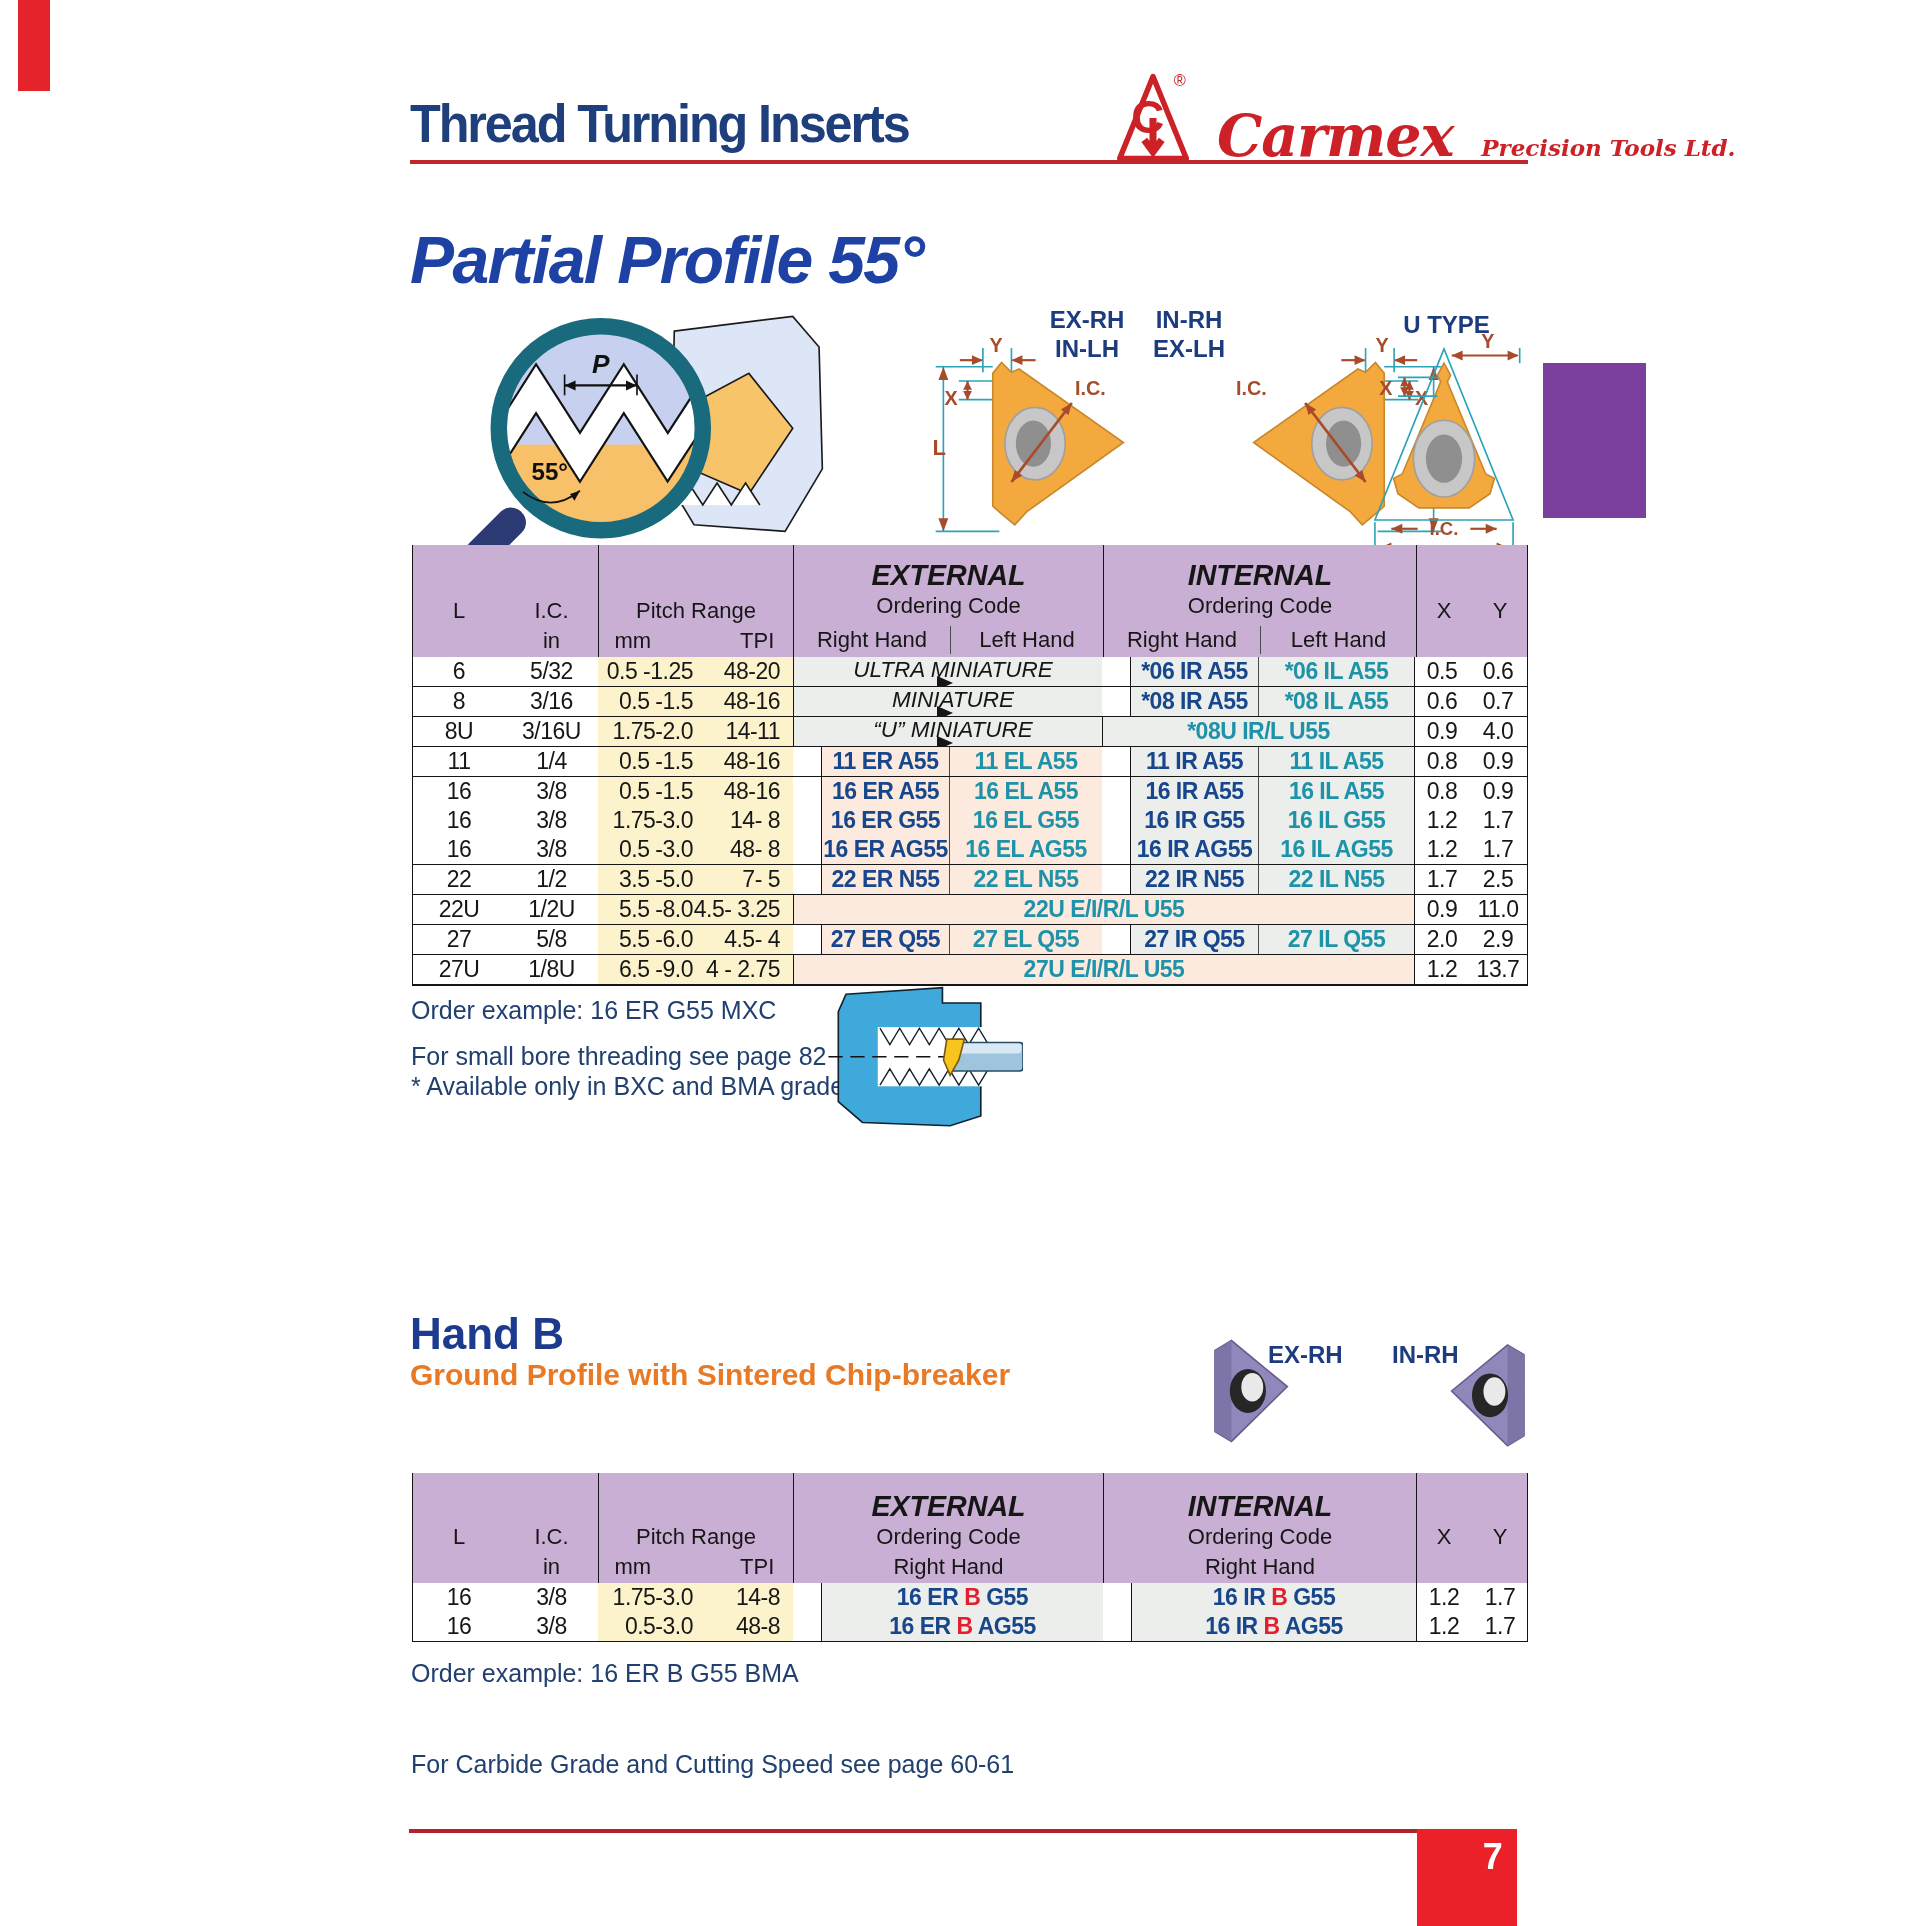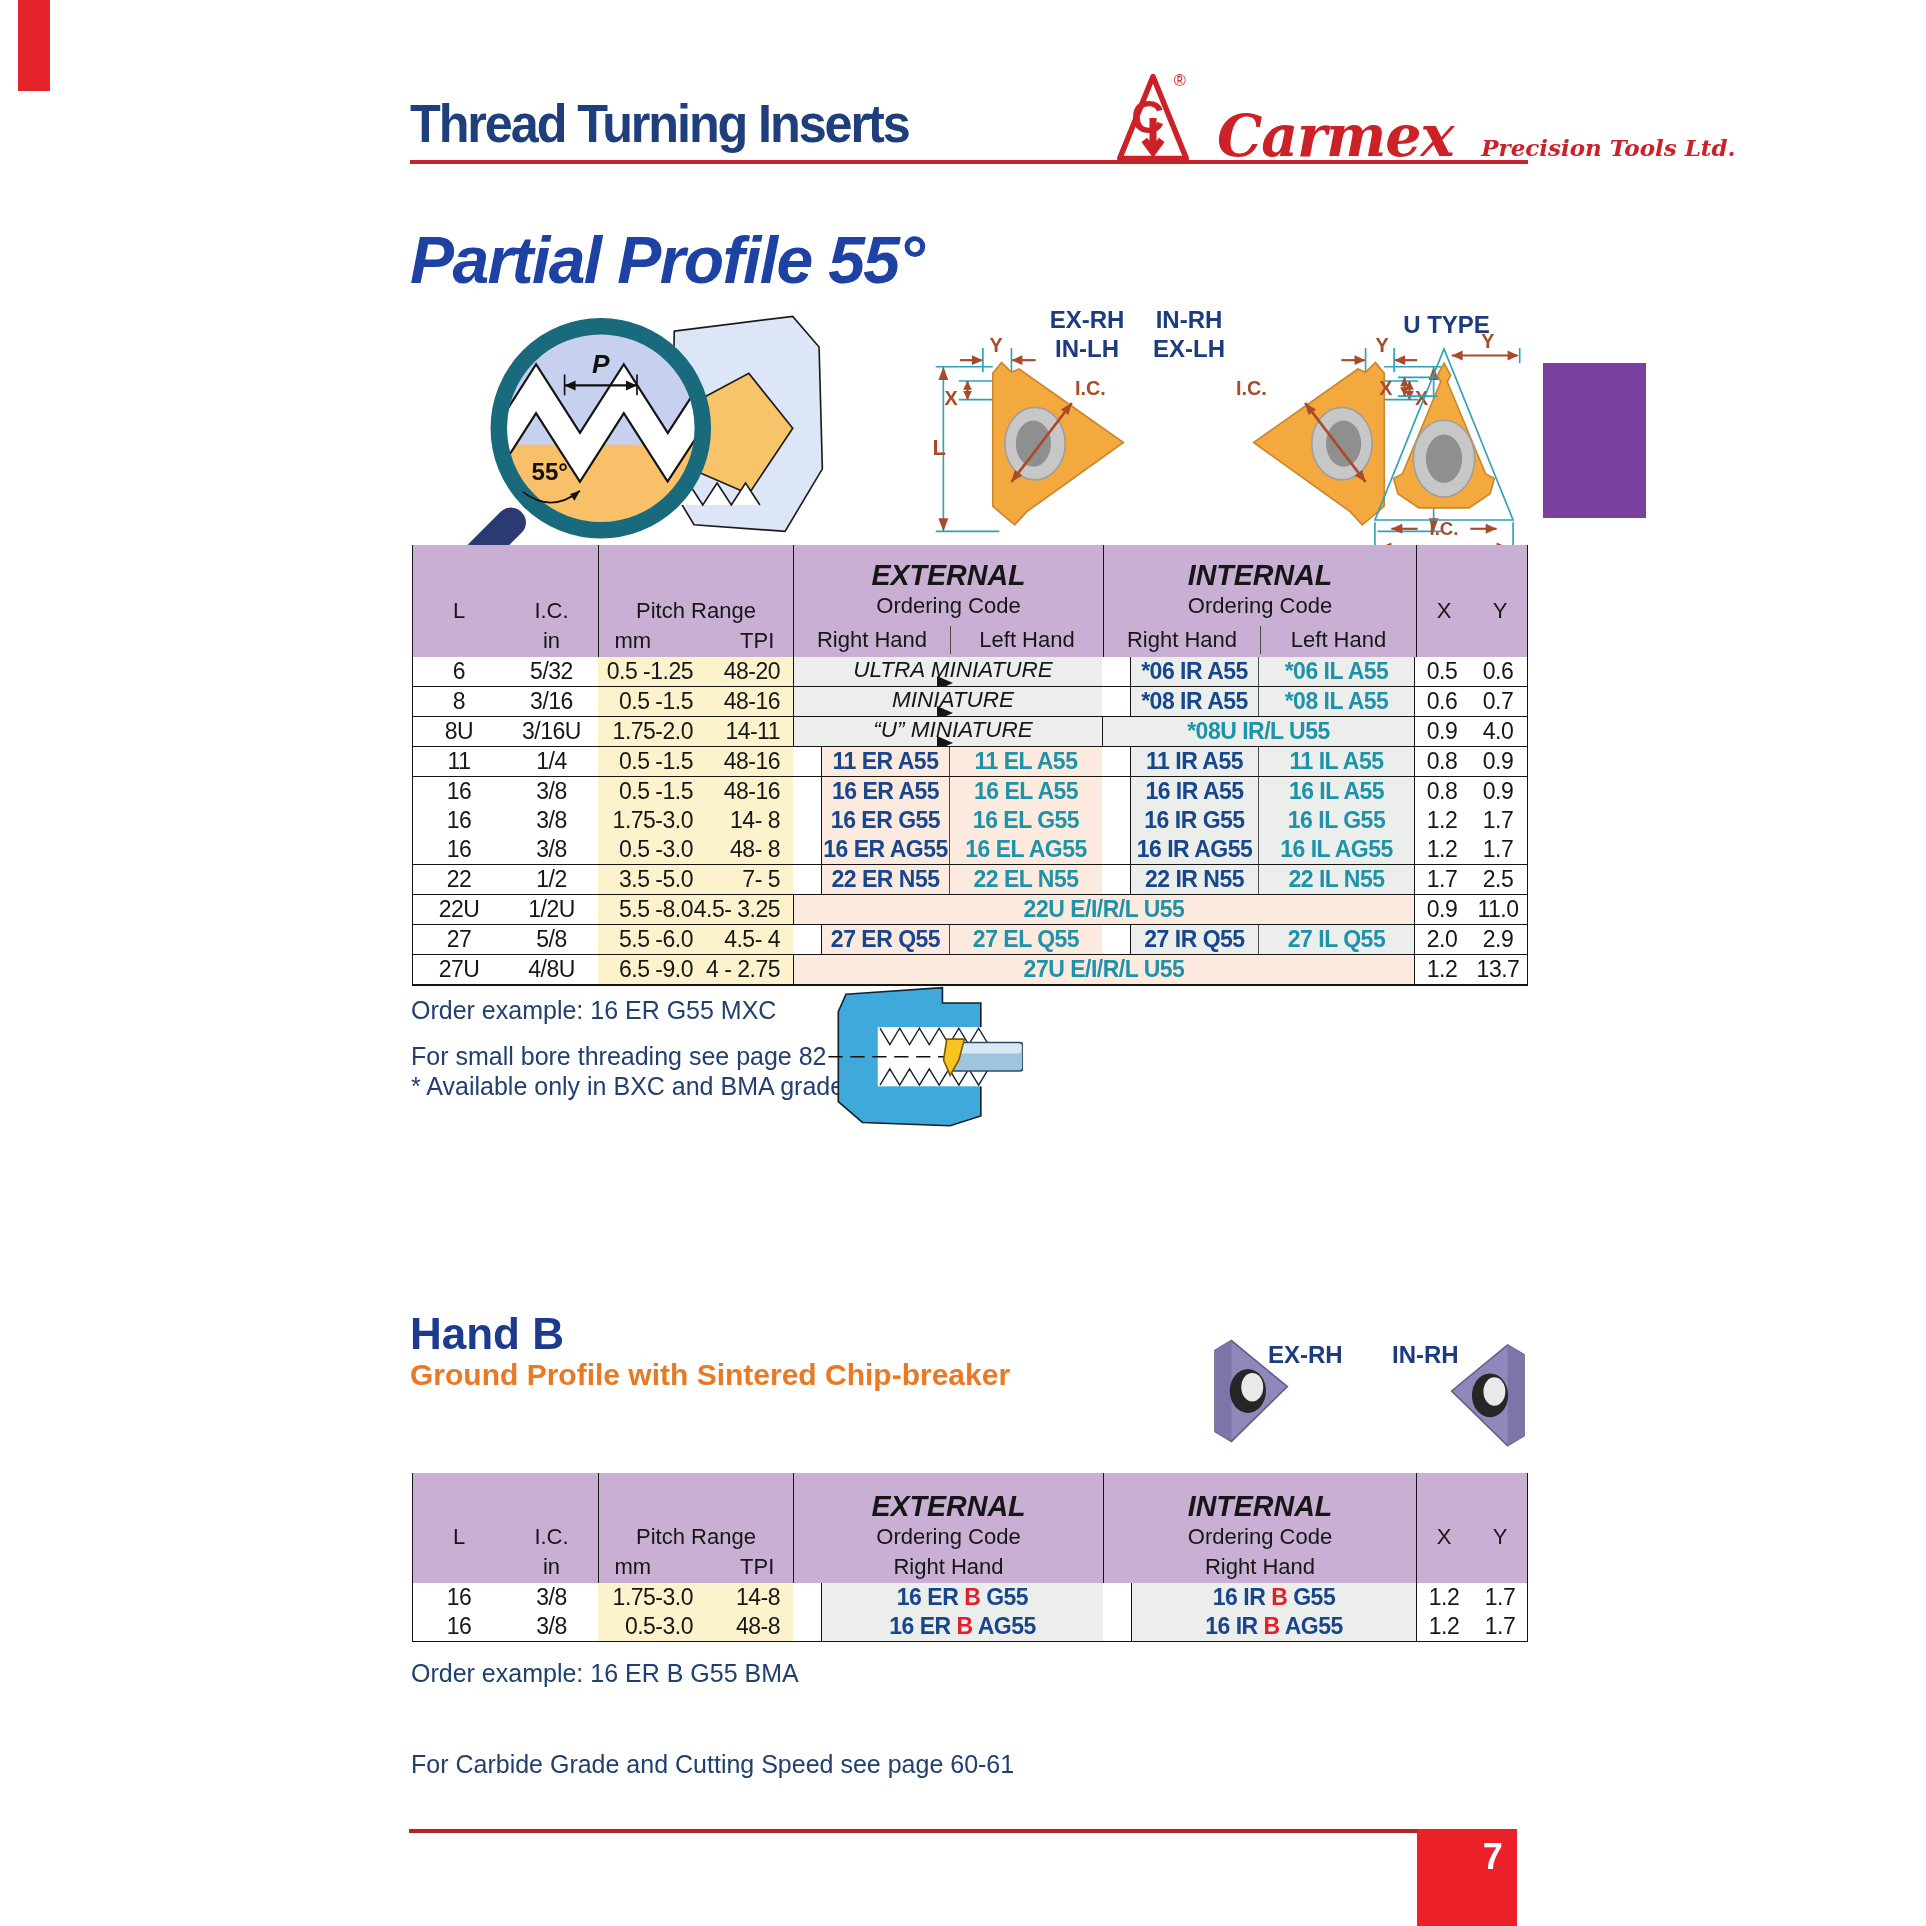--- a/index.html
+++ b/index.html
@@ -420,21 +420,21 @@
           </div>
           <div class="cell code navy bg-peach bl3">27 ER Q55</div>
           <div class="cell code tealc bg-peach blthin">27 EL Q55</div>
           <div class="cell code navy bg-gray bl3">27 IR Q55</div>
           <div class="cell code tealc bg-gray blthin">27 IL Q55</div>
           <div class="cell num bl3">2.0</div>
           <div class="cell num">2.9</div>
         </div>
         <div class="trow sep">
           <div class="cell num">27U</div>
-          <div class="cell num">4/8U</div>
+          <div class="cell num">1/8U</div>
           <div class="cell pitch-cell bg-yellow">
             <span class="mm num">6.5 -9.0</span>
             <span class="tpi num">4 - 2.75</span>
           </div>
           <div class="cell code tealc bg-peach bl3" style="grid-column: span 4;">27U E/I/R/L U55</div>
           <div class="cell num bl3">1.2</div>
           <div class="cell num">13.7</div>
         </div>
       </div>
   </div>

